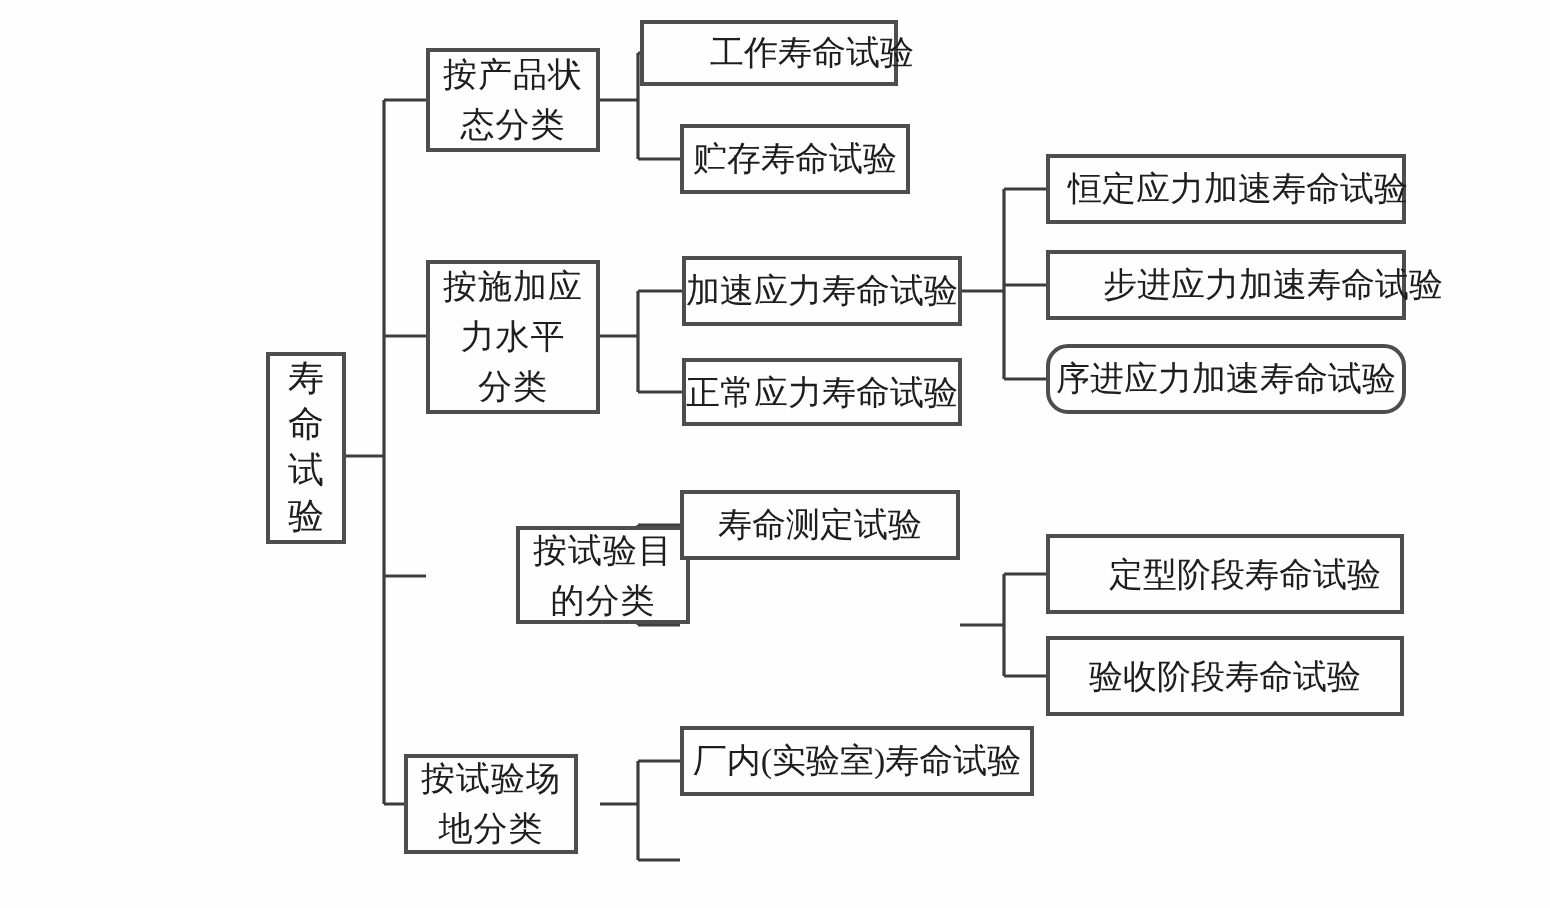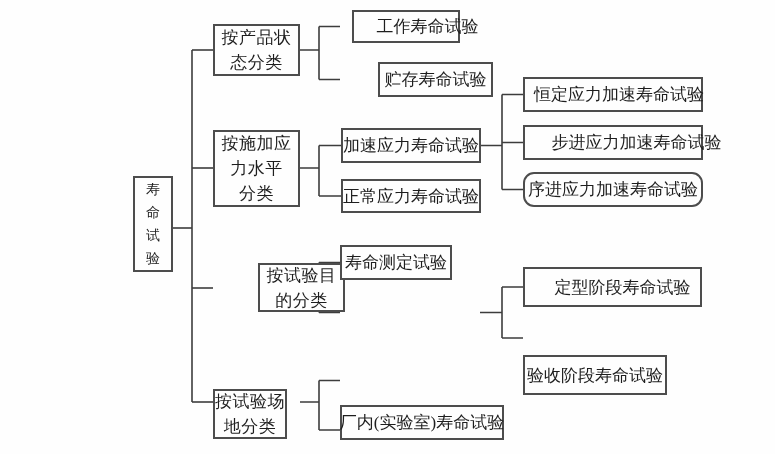--- a/index.html
+++ b/index.html
@@ -20,21 +20,21 @@
     display:flex;
     align-items:center;
     justify-content:center;
     text-align:center;
     font-size:17px;
     letter-spacing:0.5px;
     line-height:25px;
     white-space:pre-line;
   }
   .node.root{
-    font-size:14px;
+    font-size:18px;
     line-height:23px;
     letter-spacing:0;
     padding:2px 0;
     word-break:break-all;
     white-space:normal;
   }
   .root-inner{width:20px;word-break:break-all;}
   .leaf{white-space:nowrap;letter-spacing:0;}
 </style>
 </head>
@@ -73,40 +73,40 @@
   <div class="node" style="left:213px;top:130px;width:87px;height:77px;">按施加应
 力水平
 分类</div>
 
   <div class="node" style="left:213px;top:24px;width:87px;height:52px;">按产品状
 态分类</div>
 
   <div class="node" style="left:213px;top:263px;width:87px;height:49px;margin-left:45px;">按试验目
 的分类</div>
 
-  <div class="node" style="left:213px;top:377px;width:74px;height:50px;margin-top:12px;">按试验场
+  <div class="node" style="left:202px;top:377px;width:87px;height:50px;">按试验场
 地分类</div>
 
-  <div class="node leaf" style="left:352px;top:10px;width:108px;height:33px;padding-left:43px;">工作寿命试验</div>
+  <div class="node leaf" style="left:320px;top:10px;width:129px;height:33px;padding-left:43px;">工作寿命试验</div>
 
-  <div class="node leaf" style="left:340px;top:62px;width:115px;height:35px;margin-left:38px;">贮存寿命试验</div>
+  <div class="node leaf" style="left:340px;top:62px;width:115px;height:35px;">贮存寿命试验</div>
 
   <div class="node leaf" style="left:341px;top:179px;width:140px;height:34px;">正常应力寿命试验</div>
 
   <div class="node leaf" style="left:341px;top:128px;width:140px;height:35px;">加速应力寿命试验</div>
 
   <div class="node leaf" style="left:523px;top:77px;width:180px;height:35px;padding-left:12px;">恒定应力加速寿命试验</div>
 
   <div class="node leaf" style="left:523px;top:125px;width:180px;height:35px;padding-left:47px;">步进应力加速寿命试验</div>
 
   <div class="node leaf" style="left:523px;top:172px;width:180px;height:35px;border-radius:11px;">序进应力加速寿命试验</div>
 
-  <div class="node leaf" style="left:340px;top:245px;width:112px;height:35px;">寿命测定试验</div>
+  <div class="node leaf" style="left:340px;top:245px;width:140px;height:35px;">寿命测定试验</div>
 
 
   <div class="node leaf" style="left:523px;top:267px;width:179px;height:40px;padding-left:20px;">定型阶段寿命试验</div>
 
-  <div class="node leaf" style="left:523px;top:318px;width:144px;height:40px;margin-top:37px;">验收阶段寿命试验</div>
+  <div class="node leaf" style="left:523px;top:318px;width:179px;height:40px;">验收阶段寿命试验</div>
 
-  <div class="node leaf" style="left:340px;top:363px;width:164px;height:35px;margin-top:42px;">厂内(实验室)寿命试验</div>
+  <div class="node leaf" style="left:340px;top:363px;width:177px;height:35px;">厂内(实验室)寿命试验</div>
 
 
 </div>
 
 </body></html>

